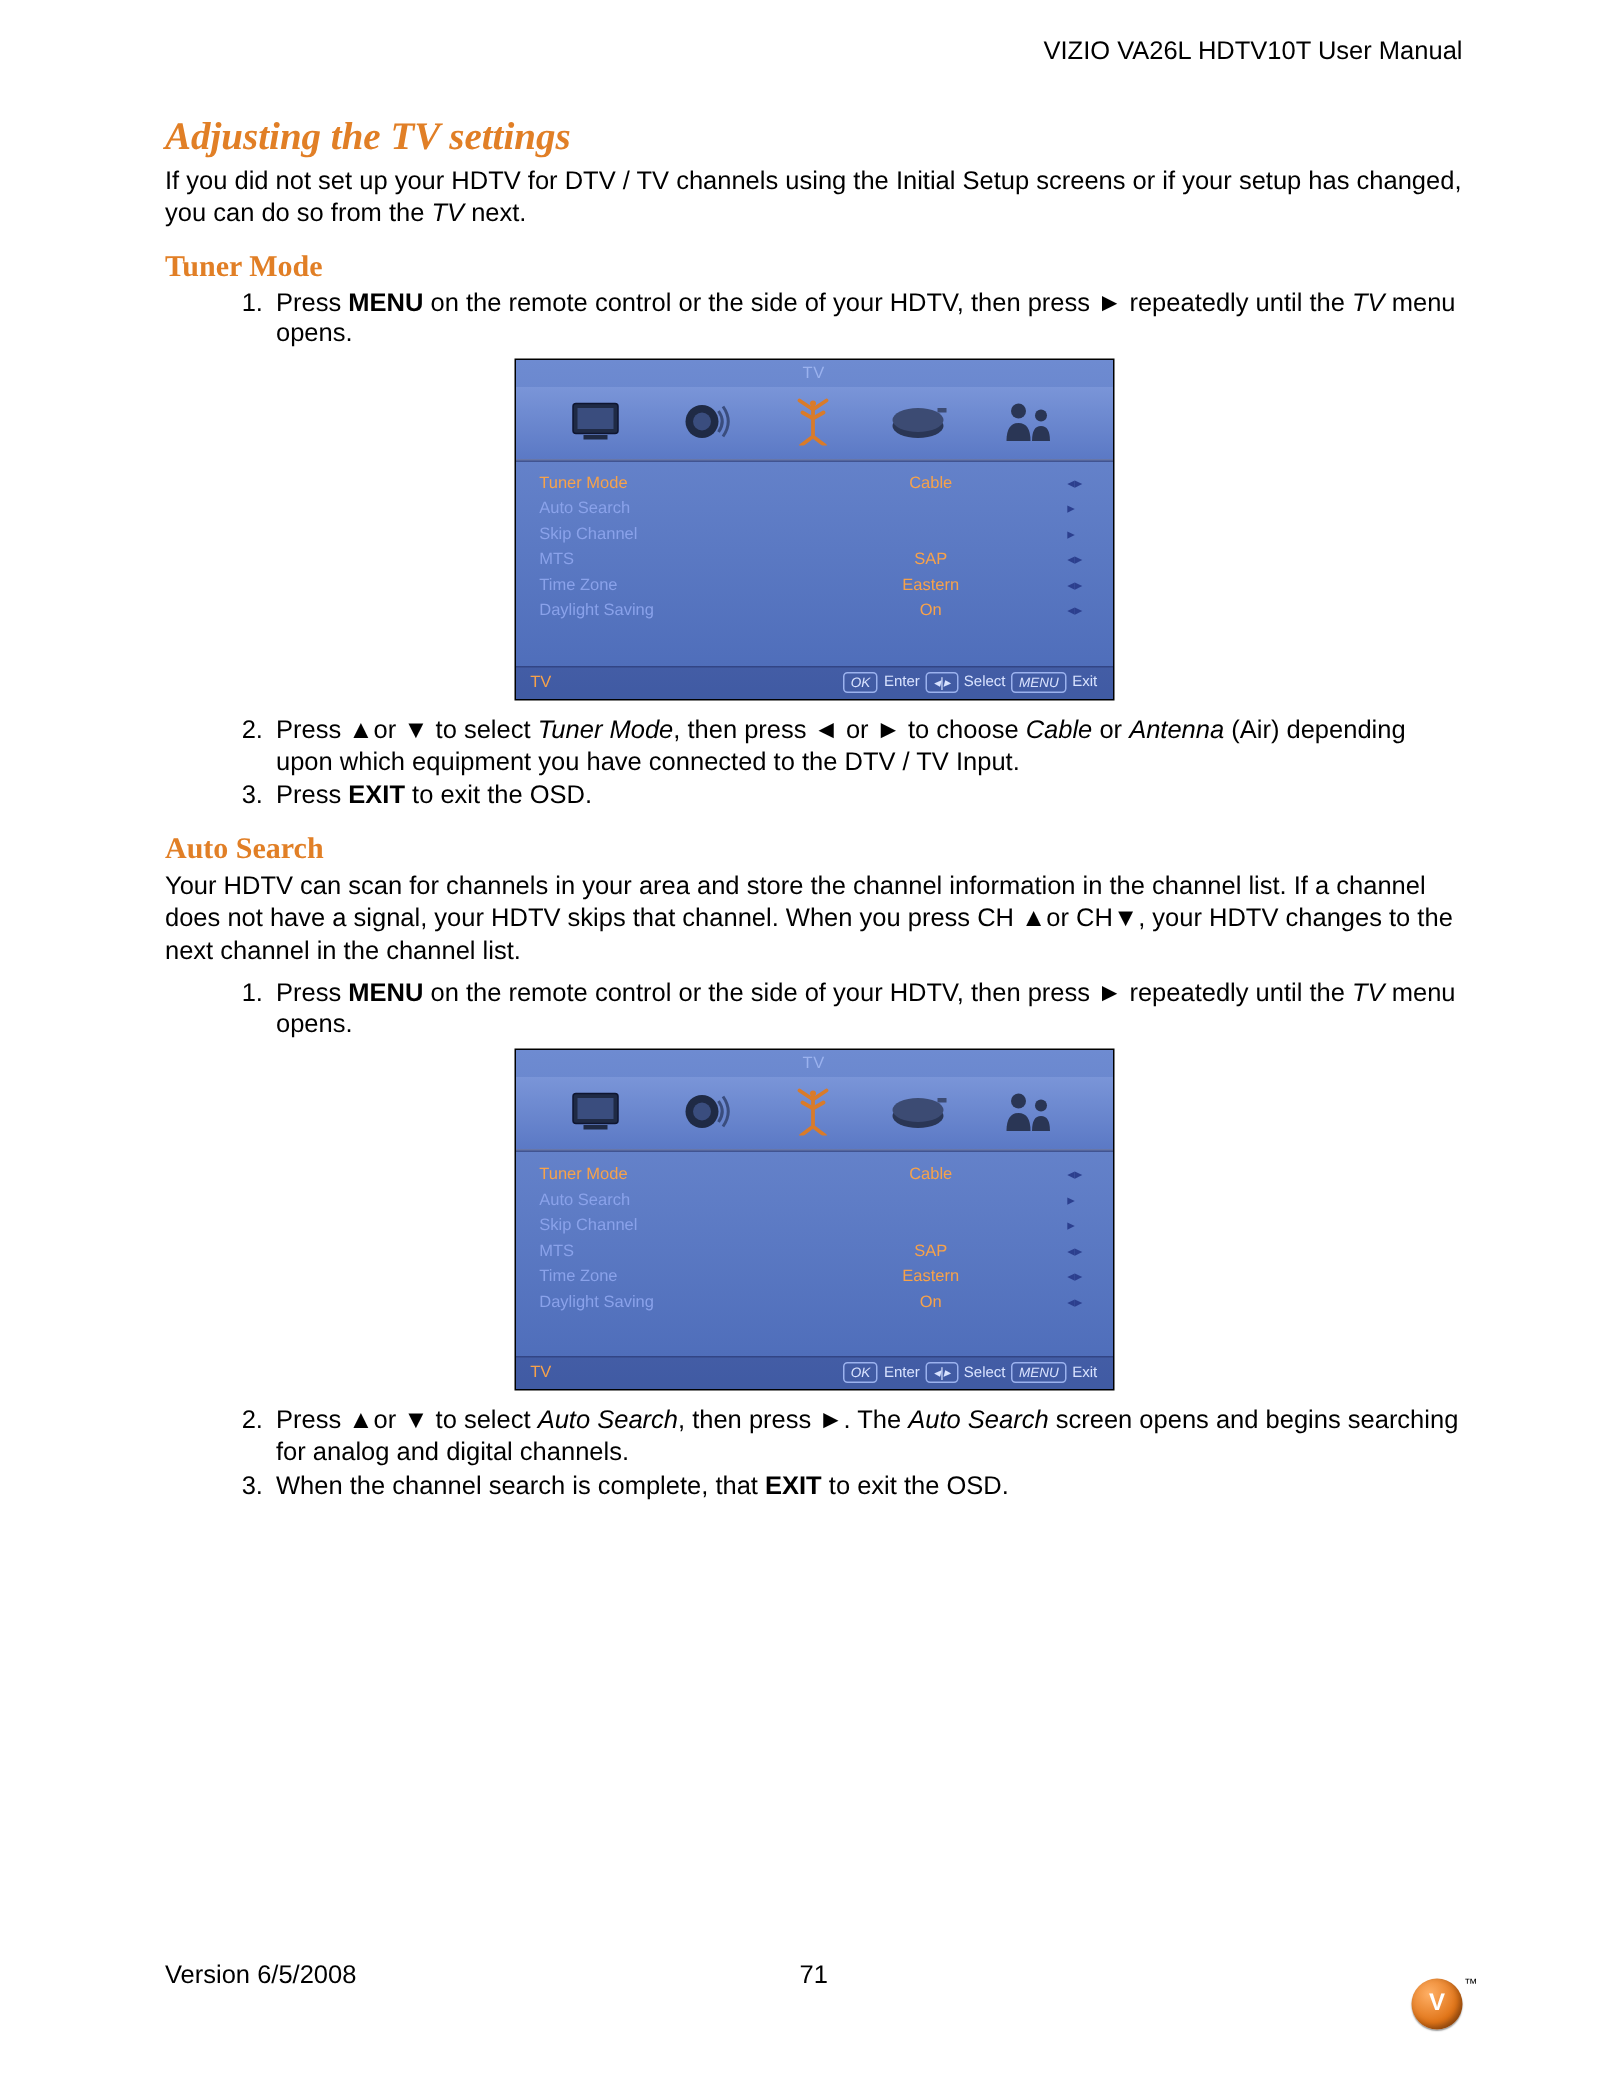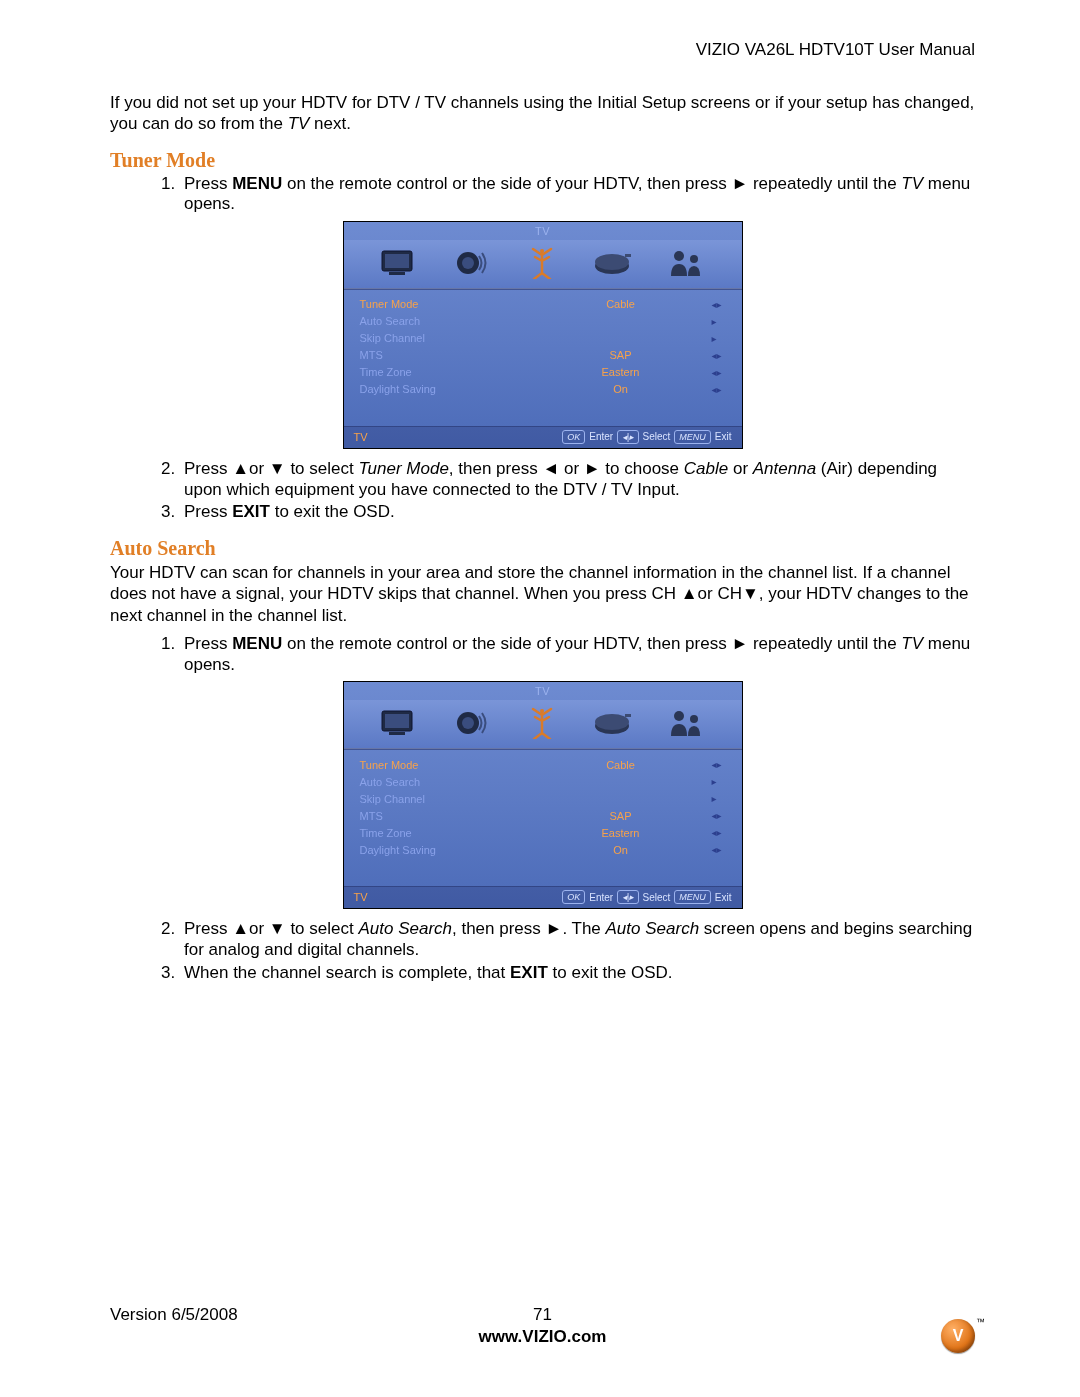--- a/index.html
+++ b/index.html
@@ -7,21 +7,21 @@
     background: #fff;
     font-family: Arial, Helvetica, sans-serif;
     color: #000;
   }
   .page {
     width: 1080px;
     min-height: 1397px;
     margin: 0 auto;
     position: relative;
     box-sizing: border-box;
-    padding: 40px 105px 0 110px;
+    padding: 24px 105px 0 110px;
   }
   .header-right {
     text-align: right;
     font-size: 17px;
     margin-bottom: 32px;
   }
   .h1 {
     font-family: "Times New Roman", Times, serif;
     font-style: italic;
     font-weight: bold;
@@ -129,20 +129,21 @@
   .footer {
     position: absolute;
     bottom: 50px;
     left: 110px;
     right: 105px;
     font-size: 17px;
   }
   .footer-row1 {
     display: flex;
     justify-content: space-between;
+    flex-direction: column;
   }
   .footer-row1 .center {
     position: absolute;
     left: 50%;
     transform: translateX(-50%);
   }
   .footer-row2 {
     text-align: center;
     font-weight: bold;
     margin-top: 2px;
@@ -165,20 +166,21 @@
     font-size:9px; color:#000; font-weight:normal;
   }
   svg { display:block; }
 </style>
 </head>
 <body>
 
 <div class="page">
   <div class="header-right">VIZIO VA26L HDTV10T User Manual</div>
 
+  <div class="h1">Adjusting the TV settings</div>
   <p class="body">
     <span>If you did not set up your HDTV for DTV / TV channels using the Initial Setup screens or if your setup has changed, you can do so from the </span><span class="ital">TV</span><span> next.</span>
   </p>
 
   <div class="h2">Tuner Mode</div>
   <ol class="steps">
     <li>
       <span>Press </span><span class="bold">MENU</span><span> on the remote control or the side of your HDTV, then press ► repeatedly until the </span><span class="ital">TV</span><span> menu opens.</span>
     </li>
   </ol>
@@ -385,16 +387,15 @@
       <span>When the channel search is complete, that </span><span class="bold">EXIT</span><span> to exit the OSD.</span>
     </li>
   </ol>
 
   <div class="footer">
     <div class="footer-row1">
       <span>Version 6/5/2008</span>
       <span class="center">71</span>
       <span>&nbsp;</span>
     </div>
-    <div class="footer-row2">www.VIZIO.com</div>
     <div class="logo">V</div>
   </div>
 </div>
 
 </body></html>

